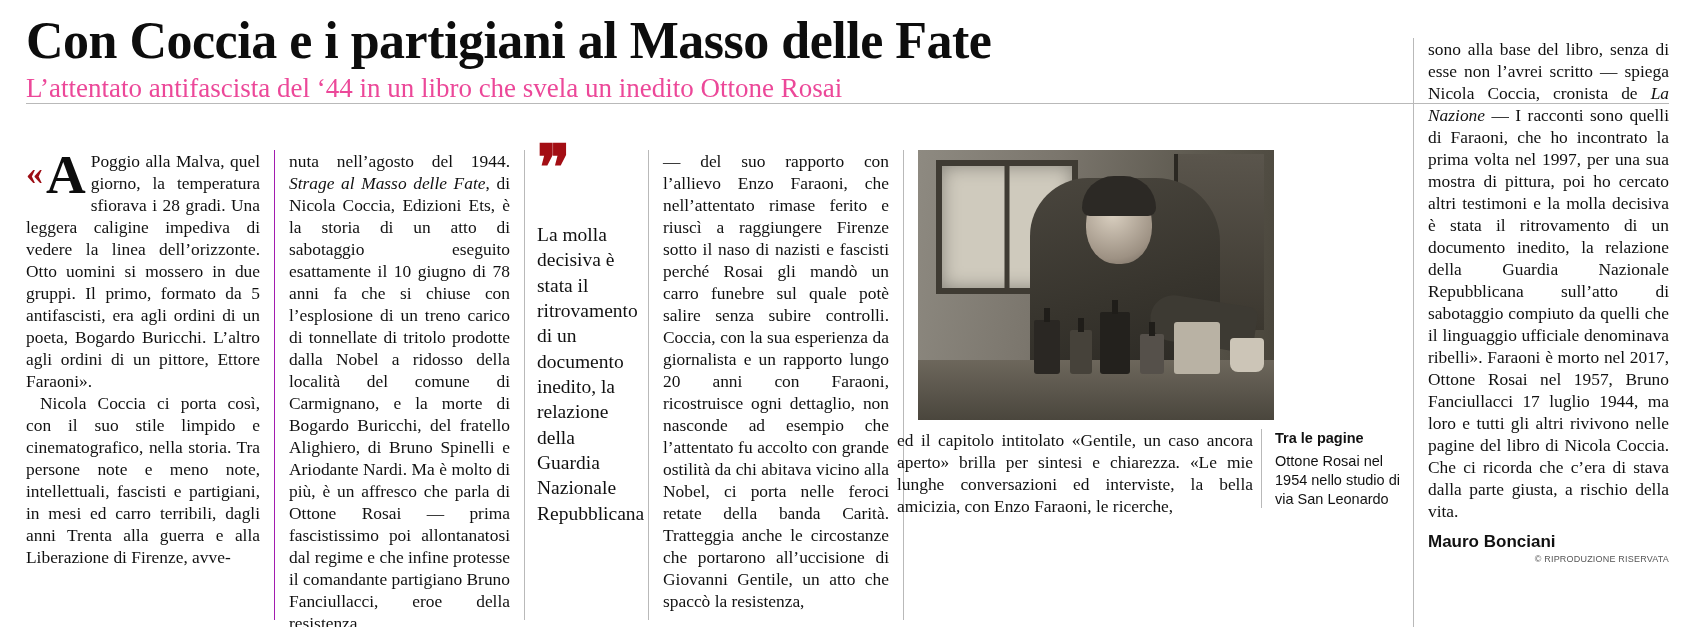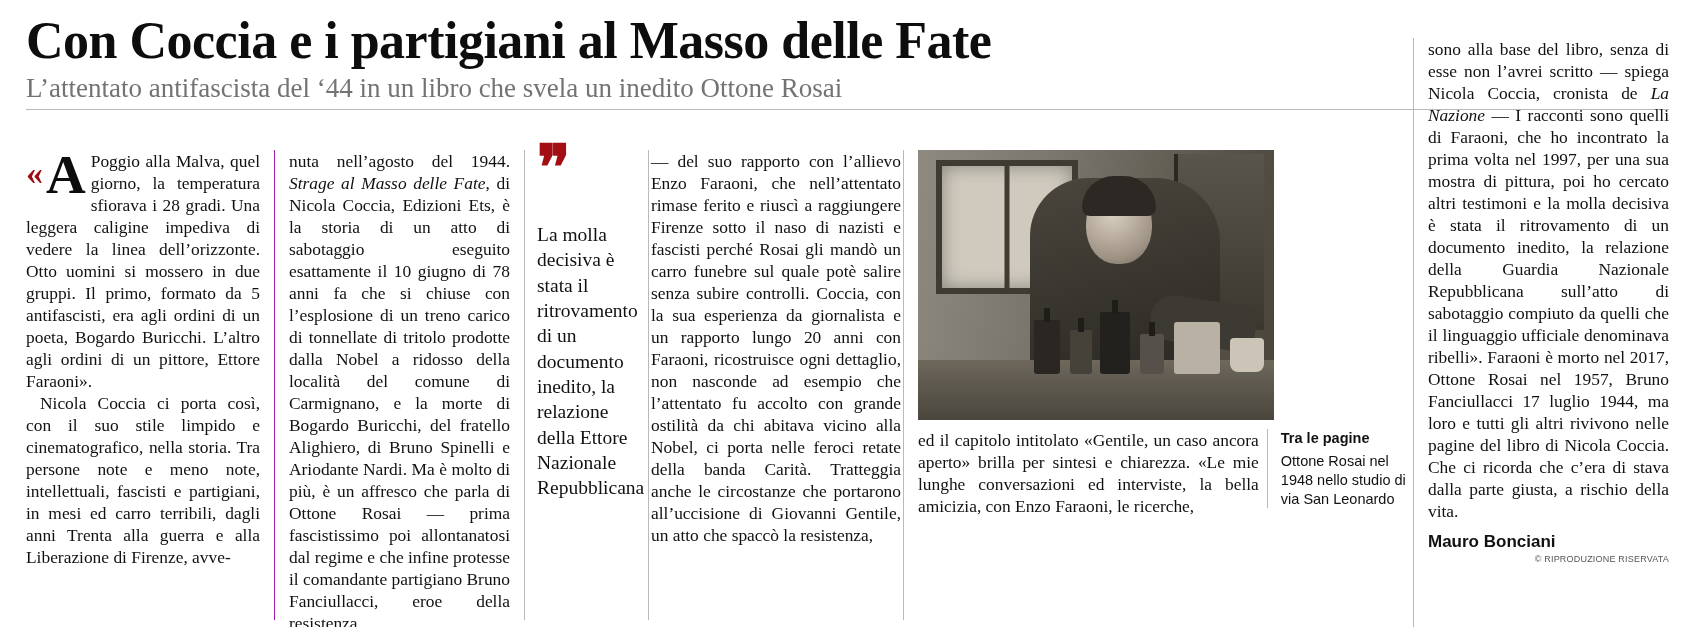--- a/index.html
+++ b/index.html
@@ -19,38 +19,37 @@
     width: 1695px;
     height: 627px;
     box-sizing: border-box;
     padding: 14px 26px 8px 26px;
   }
 
   
   .headline-wrap {
     padding-right: 300px;
     border-bottom: 1px solid #b9b9b9;
-    padding-bottom: 6px;
   }
   .headline {
     font-family: "Liberation Serif", serif;
     font-weight: 700;
     font-size: 52px;
     line-height: 1.02;
     letter-spacing: -0.5px;
     margin: 0 0 6px 0;
     color: #0d0d0d;
   }
   .subhead {
     font-family: "Liberation Serif", serif;
     font-weight: 400;
     font-size: 27px;
     line-height: 1.12;
     margin: 0;
-    color: #737373;
+    color: #ec4899;
   }
 
   
   .right-rail {
     position: absolute;
     top: 14px;
     right: 26px;
     width: 256px;
     border-left: 1px solid #b9b9b9;
     padding-left: 14px;
@@ -105,21 +104,21 @@
     margin: 0;
     text-align: justify;
     text-justify: inter-word;
     hyphens: auto;
   }
   .col p + p { text-indent: 14px; }
 
   .col-1 { width: 248px; padding-right: 14px; }
   .col-2 { width: 250px; padding: 0 14px; border-left: 1px solid #a21caf; }
   .col-3 { width: 124px; padding: 0 12px; border-left: 1px solid #b9b9b9; }
-  .col-4 { width: 255px; padding: 0 2px; border-left: 1px solid #b9b9b9; }
+  .col-4 { width: 255px; padding: 0 14px; border-left: 1px solid #b9b9b9; }
   .col-5 { width: 508px; padding-left: 14px; border-left: 1px solid #b9b9b9; }
 
   
   .opening {
     position: relative;
   }
   .bigquote {
     float: left;
     font-family: "Liberation Serif", serif;
     font-weight: 700;
@@ -270,21 +269,21 @@
     font-family: "Liberation Sans", sans-serif;
     font-size: 14.5px;
     line-height: 1.30;
   }
   .cap-side .cap-title {
     font-weight: 700;
     margin-bottom: 4px;
     display: block;
   }
   .cap-side .cap-body { display: block; }
-  .col5-inner { display: flex; flex-direction: column; height: 100%; }
+  .col5-inner { display: flex; flex-direction: column; height: 100%; align-items: flex-end; }
 </style>
 </head>
 <body>
 
 <div class="page">
 
   <div class="headline-wrap">
     <h1 class="headline">Con Coccia e i partigiani al Masso delle Fate</h1>
     <h2 class="subhead">L’attentato antifascista del ‘44 in un libro che svela un inedito Ottone Rosai</h2>
   </div>
@@ -302,21 +301,21 @@
         <p class="opening"><span class="bigquote">«</span><span class="dropcap">A</span><span>Poggio alla Malva, quel giorno, la temperatura sfiorava i 28 gradi. Una leggera caligine impediva di vedere la linea dell’orizzonte. Otto uomini si mossero in due gruppi. Il primo, formato da 5 antifascisti, era agli ordini di un poeta, Bogardo Buricchi. L’altro agli ordini di un pittore, Ettore Faraoni».</span></p>
         <p>Nicola Coccia ci porta così, con il suo stile limpido e cinematografico, nella storia. Tra persone note e meno note, intellettuali, fascisti e partigiani, in mesi ed carro terribili, dagli anni Trenta alla guerra e alla Liberazione di Firenze, avve-</p>
       </div>
 
       <div class="col col-2">
         <p><span>nuta nell’agosto del 1944. </span><span class="italic">Strage al Masso delle Fate</span><span>, di Nicola Coccia, Edizioni Ets, è la storia di un atto di sabotaggio eseguito esattamente il 10 giugno di 78 anni fa che si chiuse con l’esplosione di un treno carico di tonnellate di tritolo prodotte dalla Nobel a ridosso della località del comune di Carmignano, e la morte di Bogardo Buricchi, del fratello Alighiero, di Bruno Spinelli e Ariodante Nardi. Ma è molto di più, è un affresco che parla di Ottone Rosai — prima fascistissimo poi allontanatosi dal regime e che infine protesse il comandante partigiano Bruno Fanciullacci, eroe della resistenza</span></p>
       </div>
 
       <div class="col col-3">
         <div class="pullmark">❞</div>
-        <div class="pullquote">La molla decisiva è stata il ritrovamento di un documento inedito, la relazione della Ettore Nazionale Repubblicana</div>
+        <div class="pullquote">La molla decisiva è stata il ritrovamento di un documento inedito, la relazione della Guardia Nazionale Repubblicana</div>
       </div>
 
       <div class="col col-4">
         <p>— del suo rapporto con l’allievo Enzo Faraoni, che nell’attentato rimase ferito e riuscì a raggiungere Firenze sotto il naso di nazisti e fascisti perché Rosai gli mandò un carro funebre sul quale potè salire senza subire controlli. Coccia, con la sua esperienza da giornalista e un rapporto lungo 20 anni con Faraoni, ricostruisce ogni dettaglio, non nasconde ad esempio che l’attentato fu accolto con grande ostilità da chi abitava vicino alla Nobel, ci porta nelle feroci retate della banda Carità. Tratteggia anche le circostanze che portarono all’uccisione di Giovanni Gentile, un atto che spaccò la resistenza,</p>
       </div>
 
       <div class="col col-5">
         <div class="col5-inner">
           <div class="photo-block">
             <div class="photo">
@@ -333,21 +332,21 @@
               <div class="bottle b3"></div>
               <div class="bottle b4"></div>
               <div class="jar"></div>
               <div class="cup"></div>
             </div>
           </div>
           <div class="caption-row">
             <div class="cap-text">ed il capitolo intitolato «Gentile, un caso ancora aperto» brilla per sintesi e chiarezza. «Le mie lunghe conversazioni ed interviste, la bella amicizia, con Enzo Faraoni, le ricerche,</div>
             <div class="cap-side">
               <span class="cap-title">Tra le pagine</span>
-              <span class="cap-body">Ottone Rosai nel 1948 nello studio di via San Leonardo</span>
+              <span class="cap-body">Ottone Rosai nel 1954 nello studio di via San Leonardo</span>
             </div>
           </div>
         </div>
       </div>
 
     </div>
   </div>
 </div>
 
 </body></html>

